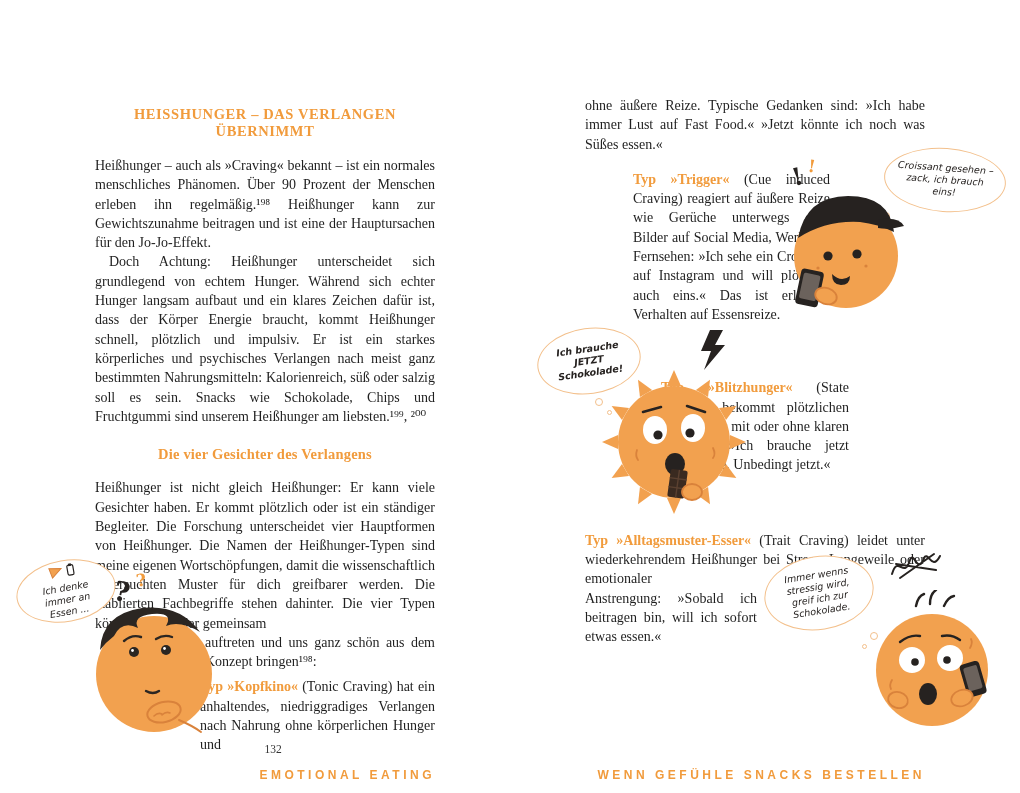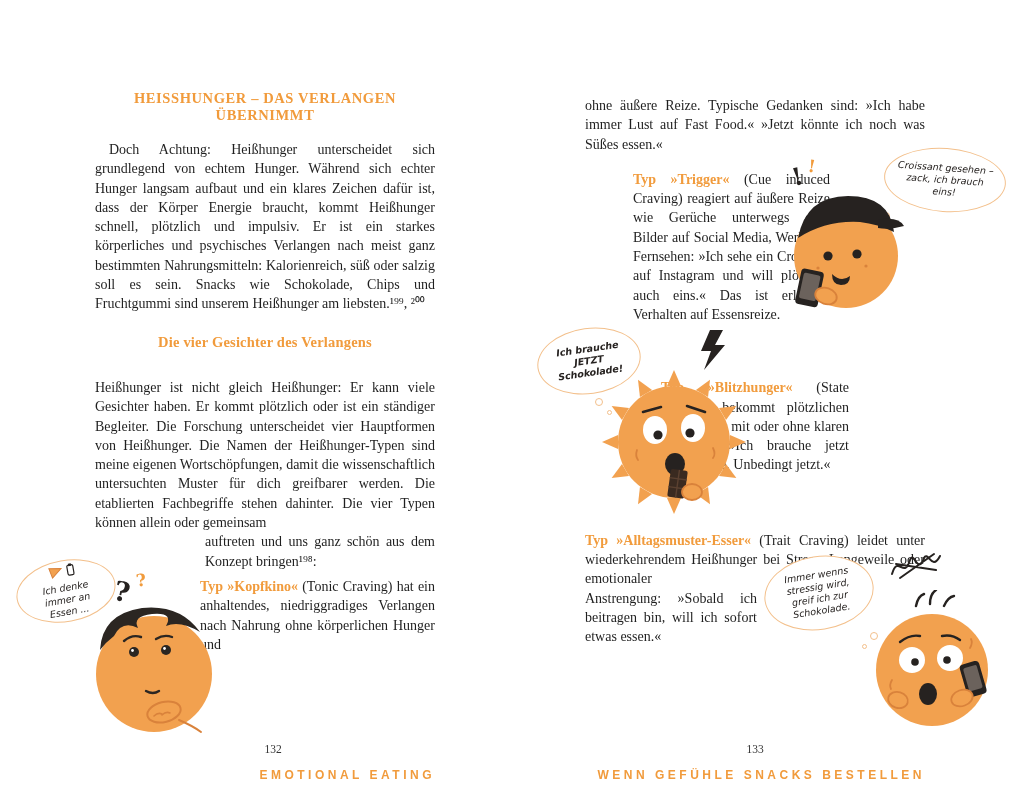--- a/index.html
+++ b/index.html
@@ -2,27 +2,27 @@
 <html><head>
 <meta charset="utf-8">
 <style>
   * { margin:0; padding:0; box-sizing:border-box; }
   html,body { background:#ffffff; }
   body { font-family:"Liberation Serif","DejaVu Serif",serif; color:#1f1f1f; }
   .spread { position:relative; width:1020px; height:793px; background:#ffffff; overflow:hidden; margin:0 auto; }
 
   
   .col { position:absolute; width:340px; font-size:14px; line-height:19.3px; text-align:justify; }
-  .col-left  { left:95px;  top:90px;font-family:Liberation Serif, serif; }
+  .col-left  { left:95px;  top:106px; }
   .col-right { left:585px; top:96px; }
 
   .chapter-heading { color:#F19B3C; font-weight:bold; font-size:14.5px; line-height:17px;
                      text-align:center; letter-spacing:0.6px; margin-bottom:16px; }
   .sub-heading { color:#F19B3C; font-weight:bold; font-size:14.5px; text-align:center;
-                 margin-top:19px; margin-bottom:26px; letter-spacing:0.2px; }
+                 margin-top:19px; margin-bottom:14px; letter-spacing:0.2px; }
 
   .para { margin:0; }
   .para.indent { text-indent:14px; }
   .para.cont-right { margin-left:110px; width:230px; }
   .para.typ-kopfkino { margin-left:105px; width:235px; margin-top:6px; }
   .para.typ-trigger { width:197px; margin-top:16px;margin-left:48px; }
   .para.typ-blitz { margin-left:76px; width:188px; margin-top:54px; }
   .para.alltag-main { margin-top:56px; }
   .para.alltag-cont { width:172px; }
   .typ-label { color:#F19B3C; font-weight:bold; }
@@ -51,20 +51,21 @@
 </head>
 <body>
 
 <div class="spread">
 
   <div class="col col-left">
     <div class="chapter-heading">
       <span>HEISSHUNGER – DAS VERLANGEN</span><br>
       <span>ÜBERNIMMT</span>
     </div>
+    <p class="para">Heißhunger – auch als »Craving« bekannt – ist ein normales menschliches Phänomen. Über 90 Prozent der Menschen erleben ihn regelmäßig.¹⁹⁸ Heißhunger kann zur Gewichtszunahme beitragen und ist eine der Hauptursachen für den Jo-Jo-Effekt.</p>
     <p class="para indent">Doch Achtung: Heißhunger unterscheidet sich grundlegend von echtem Hunger. Während sich echter Hunger langsam aufbaut und ein klares Zeichen dafür ist, dass der Körper Energie braucht, kommt Heißhunger schnell, plötzlich und impulsiv. Er ist ein starkes körperliches und psychisches Verlangen nach meist ganz bestimmten Nahrungsmitteln: Kalorienreich, süß oder salzig soll es sein. Snacks wie Schokolade, Chips und Fruchtgummi sind unserem Heißhunger am liebsten.¹⁹⁹, ²⁰⁰</p>
     <div class="sub-heading">Die vier Gesichter des Verlangens</div>
     <p class="para">Heißhunger ist nicht gleich Heißhunger: Er kann viele Gesichter haben. Er kommt plötzlich oder ist ein ständiger Begleiter. Die Forschung unterscheidet vier Hauptformen von Heißhunger. Die Namen der Heißhunger-Typen sind meine eigenen Wortschöpfungen, damit die wissenschaftlich untersuchten Muster für dich greifbarer werden. Die etablierten Fachbegriffe stehen dahinter. Die vier Typen können allein oder gemeinsam</p>
     <p class="para cont-right">auftreten und uns ganz schön aus dem Konzept bringen¹⁹⁸:</p>
     <p class="para typ-kopfkino">
       <span class="typ-label">Typ »Kopfkino«</span><span> (Tonic Craving) hat ein anhaltendes, niedriggradiges Verlangen nach Nahrung ohne körperlichen Hunger und</span>
     </p>
   </div>
 
   <div class="illus" style="left:8px; top:538px; width:220px; height:200px;">
@@ -202,15 +203,14 @@
         <rect x="110" y="72" width="20" height="34" rx="4" fill="#262220"></rect>
         <rect x="113" y="76" width="14" height="24" rx="2" fill="#6b625c"></rect>
       </g>
       <ellipse cx="108" cy="108" rx="11" ry="8" fill="#F2A14F" stroke="#D9823B" stroke-width="1.8" transform="rotate(-20 108 108)"></ellipse>
       <ellipse cx="44" cy="110" rx="10" ry="8" fill="#F2A14F" stroke="#D9823B" stroke-width="1.8" transform="rotate(16 44 110)"></ellipse>
       <path d="M38,90 q-3,5 -1,9 M116,58 q3,-5 1,-9" stroke="#D9823B" stroke-width="1.8" fill="none" stroke-linecap="round"></path>
     </svg>
   </div>
 
   <div class="footer-label right">WENN GEFÜHLE SNACKS BESTELLEN</div>
-  <div class="page-number right">133</div>
 
 </div>
 
 </body></html>

